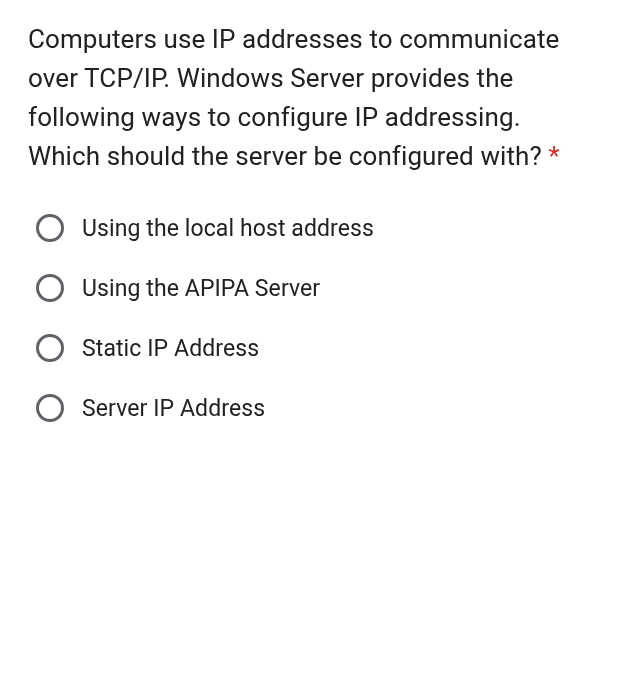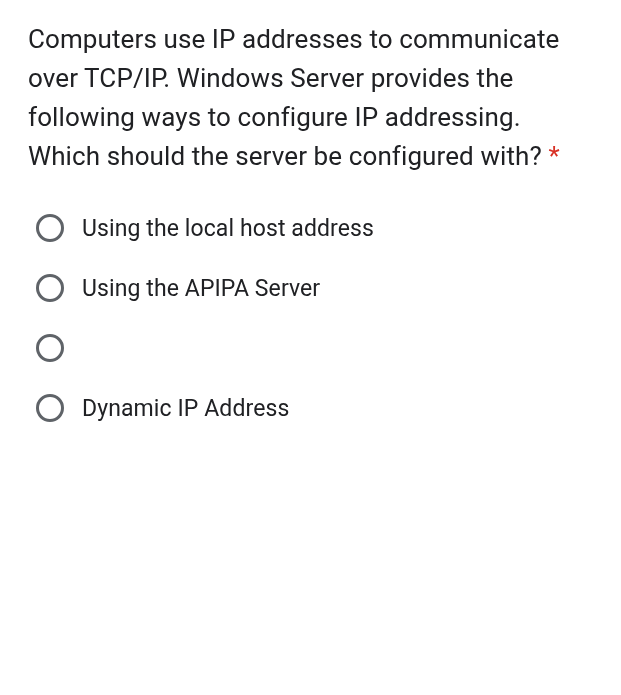--- a/index.html
+++ b/index.html
@@ -63,18 +63,19 @@
   <div class="option">
     <div class="radio"></div>
     <span class="option-label">Using the local host address</span>
   </div>
   <div class="option">
     <div class="radio"></div>
     <span class="option-label">Using the APIPA Server</span>
   </div>
   <div class="option">
     <div class="radio"></div>
+    <span class="option-label">Static IP Address</span>
   </div>
   <div class="option">
     <div class="radio"></div>
-    <span class="option-label">Dynamic IP Address</span>
+    <span class="option-label">Server IP Address</span>
   </div>
 </div>
 
 </body></html>

